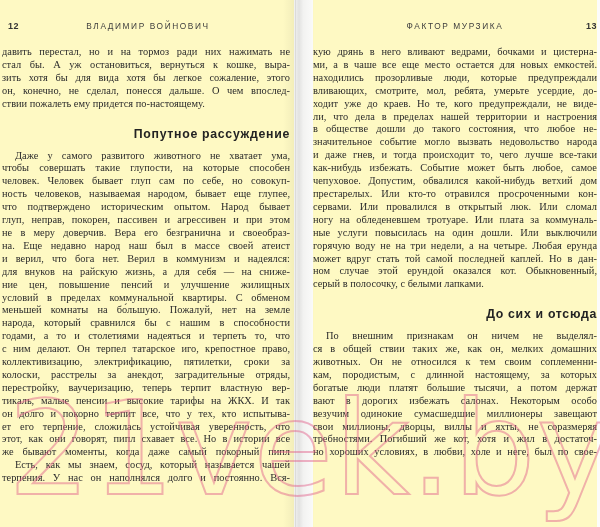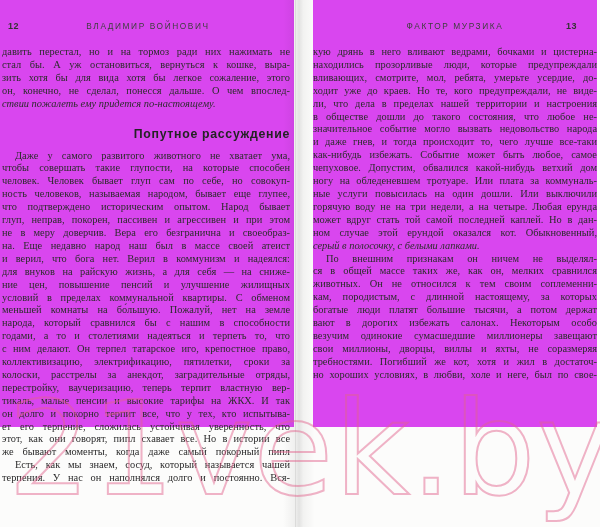--- a/index.html
+++ b/index.html
@@ -7,22 +7,22 @@
     position: relative;
     width: 600px;
     height: 527px;
     background: #fcfcfb;
     overflow: hidden;
     font-family: "Liberation Serif", serif;
   }
   .page {
     position: absolute;
     top: 0;
-    height: 427px;
-    background: #d946ef;
+    height: 527px;
+    background: #fef9c3;
   }
   .page-left  { left: 0;   width: 292px; padding: 0 0 0 2px; }
   .page-right { left: 313px; width: 284px; }
   .running-row {
     position: relative;
     margin-top: 20px;
     height: 12px;
     font-family: "Liberation Sans", sans-serif;
     font-size: 8.3px;
     letter-spacing: 1.6px;
@@ -33,39 +33,38 @@
   .page-num {
     position: absolute;
     top: 0;
     font-family: "Liberation Sans", sans-serif;
     font-size: 9px;
     font-weight: 700;
     letter-spacing: 0.5px;
     color: #333;
   }
   .page-left  .page-num { left: 6px; }
-  .page-right .page-num { right: 20px; margin-left: 7px; }
+  .page-right .page-num { right: 0; margin-left: 7px; }
   .page-body {
     margin-top: 14px;
     font-size: 10.4px;
     line-height: 12.9px;
     color: #2c2c2c;
   }
   .page-left  .page-body { width: 288px; }
   .page-right .page-body { width: 284px; }
   .para { margin: 0; }
   .line {
     text-align: justify;
     text-align-last: justify;
     white-space: normal;
   }
   .line-last {
     text-align: center;
     text-align-last: left;
-    font-style: italic;
   }
   .para.indent .line:first-child { text-indent: 13px; }
   .section-heading {
     font-family: "Liberation Sans", sans-serif;
     font-weight: 700;
     font-size: 12.3px;
     letter-spacing: 0.7px;
     color: #232323;
     text-align: right;
     line-height: 14px;
@@ -164,39 +163,43 @@
   </div>
 
   <div class="page page-right">
     <div class="running-row">
       <span>ФАКТОР МУРЗИКА</span>
       <span class="page-num">13</span>
     </div>
     <div class="page-body">
         <div class="para">
           <div class="line">кую дрянь в него вливают ведрами, бочками и цистерна-</div>
+          <div class="line">ми, а в чаше все еще место остается для новых емкостей.</div>
           <div class="line">находились прозорливые люди, которые предупреждали</div>
           <div class="line">вливающих, смотрите, мол, ребята, умерьте усердие, до-</div>
           <div class="line">ходит уже до краев. Но те, кого предупреждали, не виде-</div>
           <div class="line">ли, что дела в пределах нашей территории и настроения</div>
           <div class="line">в обществе дошли до такого состояния, что любое не-</div>
           <div class="line">значительное событие могло вызвать недовольство народа</div>
           <div class="line">и даже гнев, и тогда происходит то, чего лучше все-таки</div>
           <div class="line">как-нибудь избежать. Событие может быть любое, самое</div>
           <div class="line">чепуховое. Допустим, обвалился какой-нибудь ветхий дом</div>
+          <div class="line">престарелых. Или кто-то отравился просроченными кон-</div>
+          <div class="line">сервами. Или провалился в открытый люк. Или сломал</div>
           <div class="line">ногу на обледеневшем тротуаре. Или плата за коммуналь-</div>
           <div class="line">ные услуги повысилась на один дошли. Или выключили</div>
           <div class="line">горячую воду не на три недели, а на четыре. Любая ерунда</div>
           <div class="line">может вдруг стать той самой последней каплей. Но в дан-</div>
           <div class="line">ном случае этой ерундой оказался кот. Обыкновенный,</div>
           <div class="line line-last">серый в полосочку, с белыми лапками.</div>
         </div>
+        <div class="section-heading">До сих и отсюда</div>
         <div class="para indent">
           <div class="line">По внешним признакам он ничем не выделял-</div>
-          <div class="line">ся в общей массе таких же, как он, мелких сравнился</div>
+          <div class="line">ся в общей ствии таких же, как он, мелких домашних</div>
           <div class="line">животных. Он не относился к тем своим соплеменни-</div>
           <div class="line">кам, породистым, с длинной настоящему, за которых</div>
           <div class="line">богатые люди платят большие тысячи, а потом держат</div>
           <div class="line">вают в дорогих избежать салонах. Некоторым особо</div>
           <div class="line">везучим одинокие сумасшедшие миллионеры завещают</div>
           <div class="line">свои миллионы, дворцы, виллы и яхты, не соразмеряя</div>
           <div class="line">требностями. Погибший же кот, хотя и жил в достаточ-</div>
           <div class="line">но хороших условиях, в любви, холе и неге, был по свое-</div>
         </div>
       </div>

